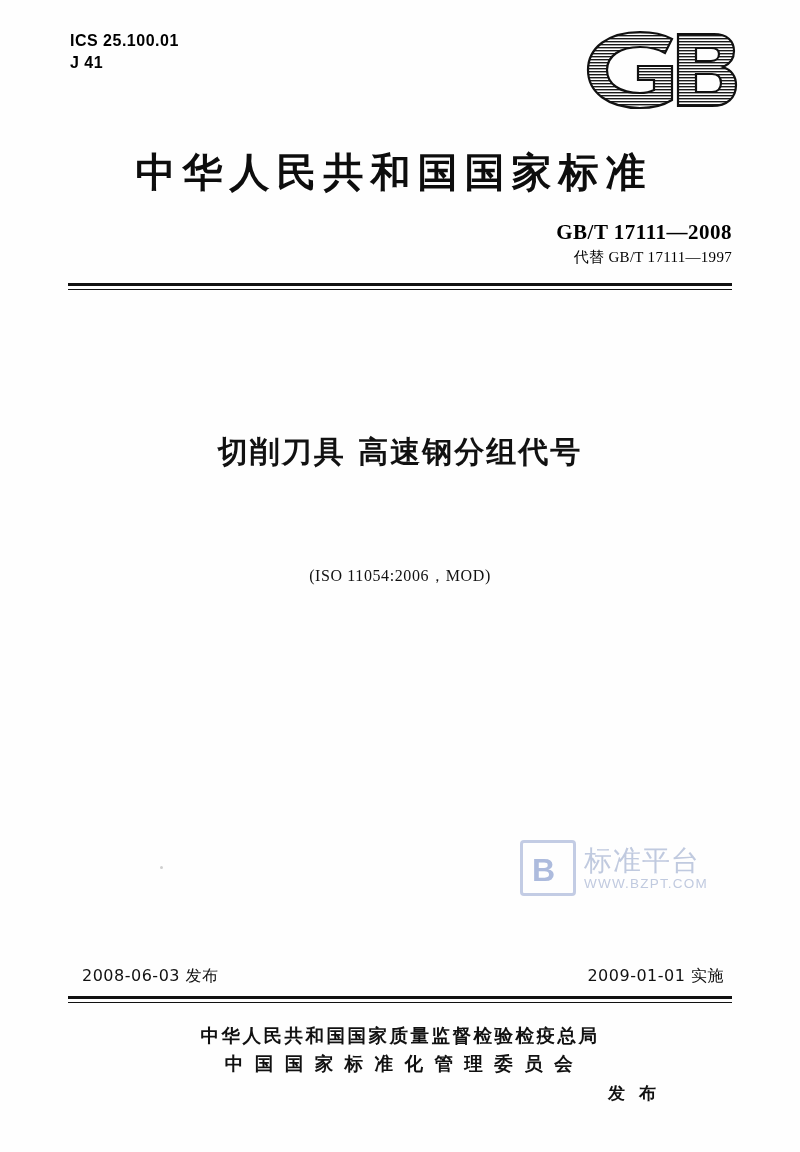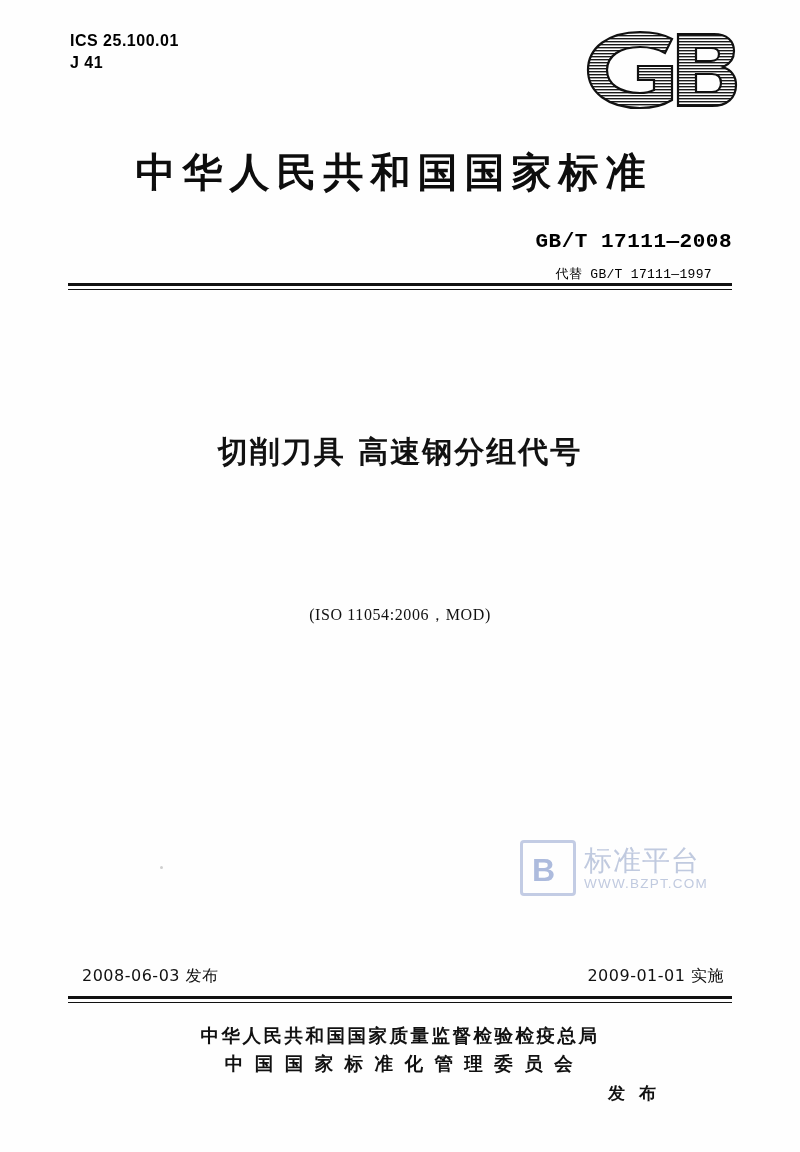--- a/index.html
+++ b/index.html
@@ -58,33 +58,33 @@
     font-weight: bold;
     font-size: 40px;
     letter-spacing: 7px;
     color: #0d0d0d;
   }
 
   
   .std-number {
     position: absolute;
     right: 68px;
-    top: 230px;
-    text-align: center;
-    font-family: Liberation Mono, monospace;
+    top: 220px;
+    text-align: right;
+    font-family: Liberation Serif, serif;
   }
   .std-number .main {
     font-size: 21px;
     font-weight: bold;
     letter-spacing: 0.5px;
     white-space: pre;
   }
   .std-number .sub {
-    margin-top: 12px;
-    font-size: 13px;
+    margin-top: 3px;
+    font-size: 15px;
     letter-spacing: 0.3px;
     white-space: pre;
   }
 
   
   .rule-top {
     position: absolute;
     left: 68px;
     top: 283px;
     width: 664px;
@@ -132,21 +132,20 @@
   .iso-ref {
     position: absolute;
     left: 0;
     top: 566px;
     width: 800px;
     text-align: center;
     font-family: "Liberation Serif", serif;
     font-size: 16px;
     letter-spacing: 0.6px;
     color: #111;
-    margin-top: 39px;
   }
 
   
   .watermark {
     position: absolute;
     left: 520px;
     top: 838px;
     width: 230px;
     height: 70px;
     opacity: 0.85;

